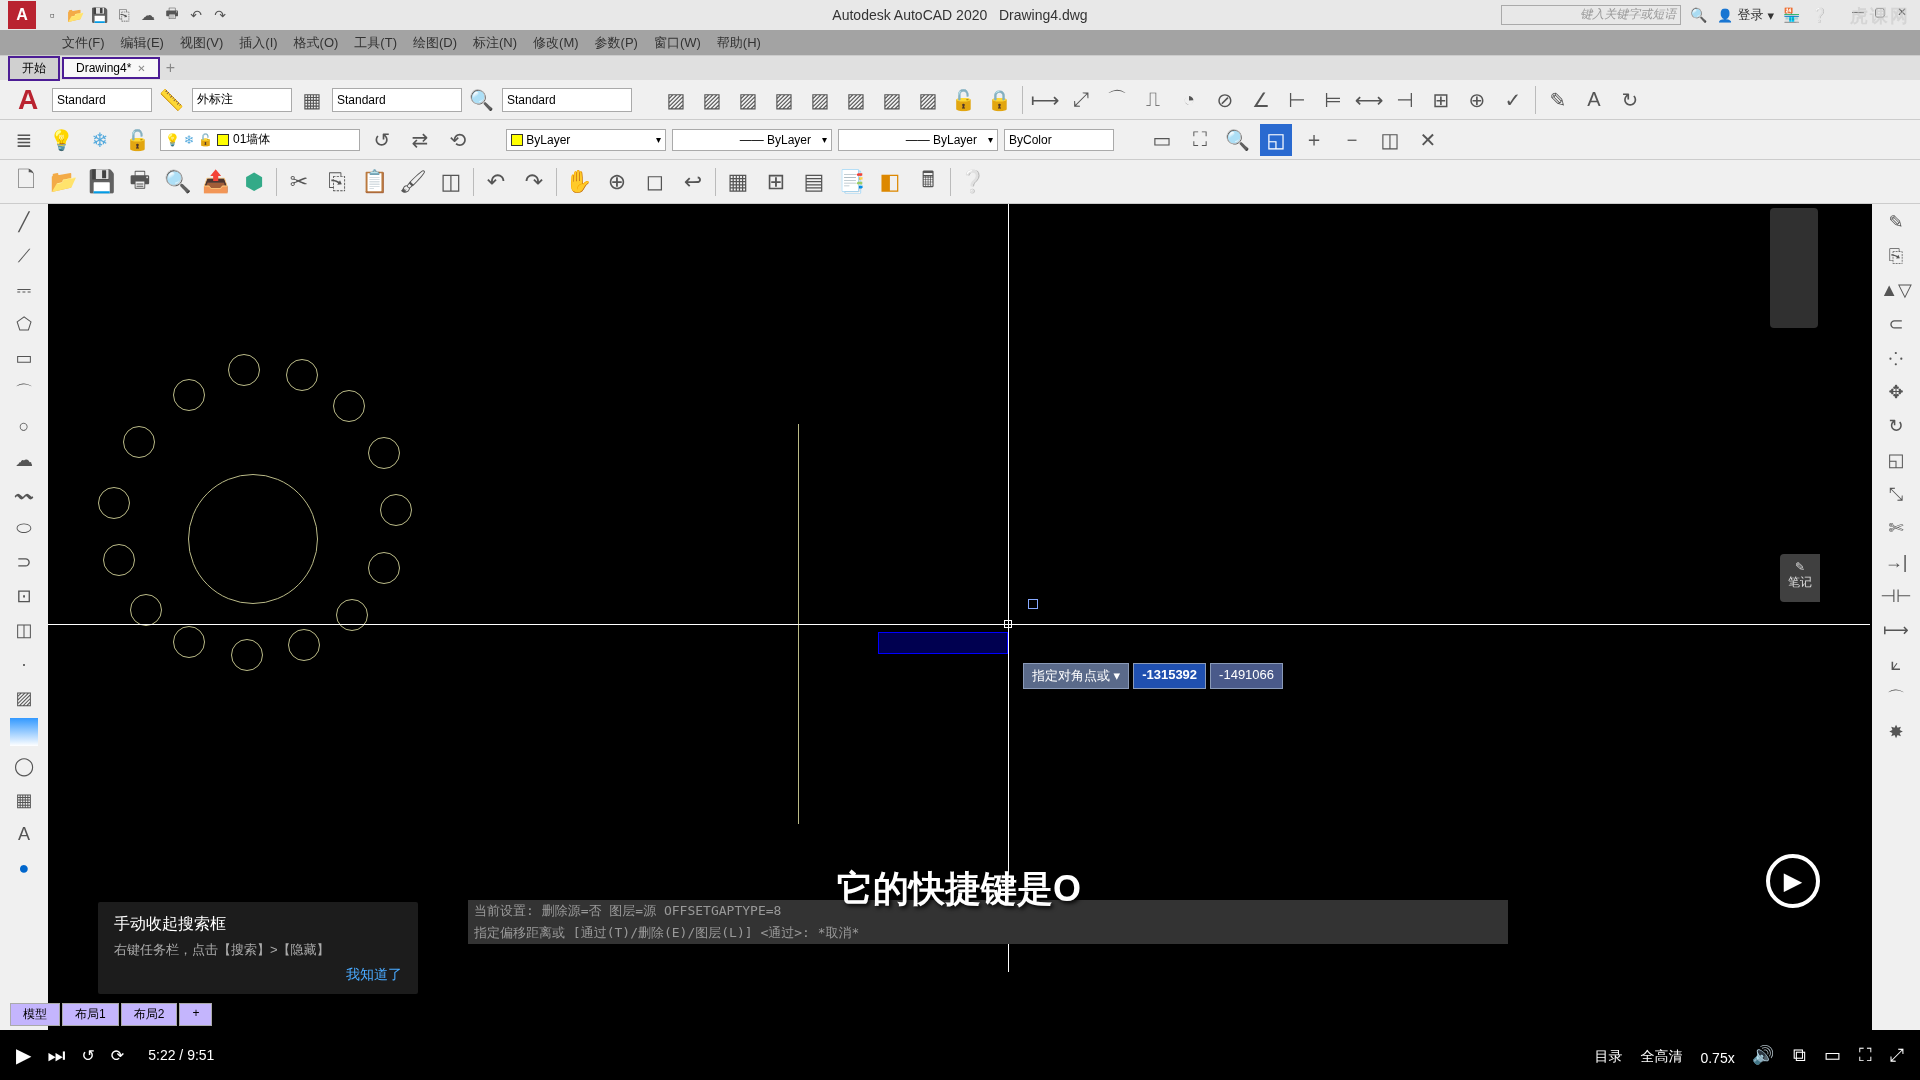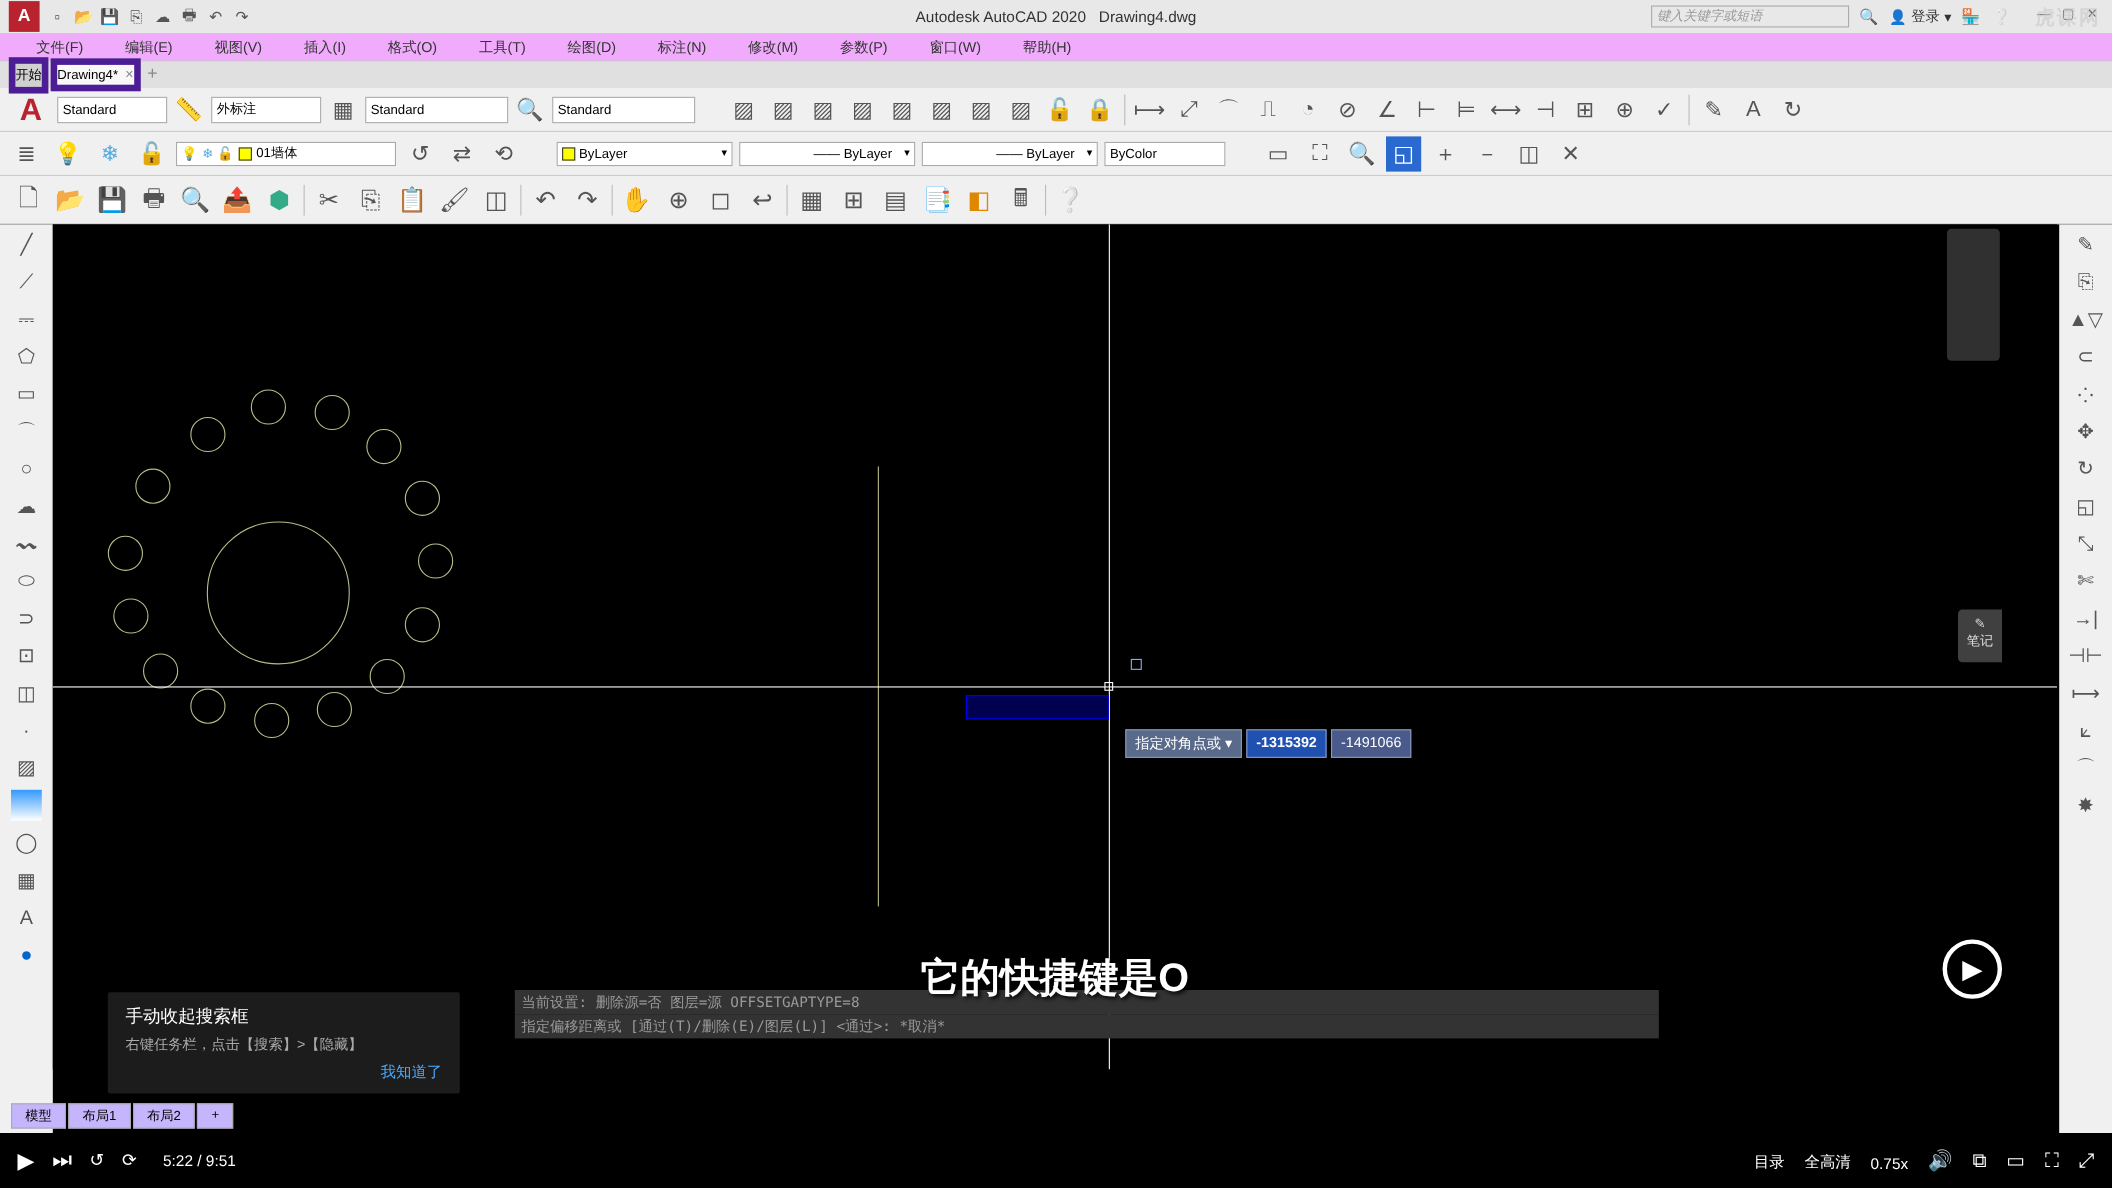--- a/index.html
+++ b/index.html
@@ -4,28 +4,28 @@
 <style>
 * { margin: 0; padding: 0; box-sizing: border-box; font-family: "Microsoft YaHei", Arial, sans-serif; }
 body { background: #000; width: 1920px; height: 1080px; overflow: hidden; position: relative; }
 .app-window { width: 1920px; height: 1030px; background: #f0f0f0; position: relative; }
 .titlebar { height: 30px; background: #e8e8e8; display: flex; align-items: center; padding: 0 8px; position: relative; }
 .app-icon { width: 28px; height: 28px; background: #b92330; display: flex; align-items: center; justify-content: center; color: #fff; font-weight: bold; font-size: 16px; margin-right: 6px; }
 .qat { display: flex; gap: 4px; align-items: center; }
 .qat-btn { width: 20px; height: 20px; display: flex; align-items: center; justify-content: center; font-size: 14px; color: #555; }
 .title-center { position: absolute; left: 50%; transform: translateX(-50%); font-size: 14px; color: #333; }
 .titlebar-right { margin-left: auto; display: flex; align-items: center; gap: 8px; }
-.search-box { width: 180px; height: 20px; border: 1px solid #aaa; font-size: 12px; padding: 0 4px; color: #999; font-style: italic; }
+.search-box { width: 180px; height: 20px; border: 1px solid #aaa; font-size: 12px; padding: 0 4px; color: #999; font-style: italic; text-align: right; }
 .login-btn { font-size: 13px; color: #333; display: flex; align-items: center; gap: 4px; }
 .win-controls { display: flex; gap: 2px; margin-left: 10px; }
 .win-btn { width: 20px; height: 20px; font-size: 12px; color: #555; text-align: center; }
-.menubar { height: 26px; background: #f0abfc; display: flex; align-items: center; padding: 0 33px; gap: 38px; border-bottom: 1px solid #ccc; }
+.menubar { height: 26px; background: #a3a3a3; display: flex; align-items: center; padding: 0 62px; gap: 16px; border-bottom: 1px solid #ccc; }
 .menu-item { font-size: 13px; color: #333; }
 .tabbar { height: 24px; background: #e0e0e0; display: flex; align-items: center; padding: 0 8px; }
-.doc-tab { padding: 2px 0; font-size: 12px; background: #f8f8f8; border: 6px solid #4c1d95; margin-right: 2px; display: flex; align-items: center; gap: 6px; }
+.doc-tab { padding: 2px 12px; font-size: 12px; background: #f8f8f8; border: 2px solid #4c1d95; margin-right: 2px; display: flex; align-items: center; gap: 6px; }
 .doc-tab.start { background: #d0d0d0; }
 .tab-close { font-size: 10px; color: #888; }
 .tab-plus { font-size: 16px; color: #888; margin-left: 4px; }
 .toolbar-row { height: 40px; background: #f0f0f0; display: flex; align-items: center; padding: 0 8px; gap: 4px; border-bottom: 1px solid #ccc; }
 .tb-icon { width: 32px; height: 32px; display: flex; align-items: center; justify-content: center; font-size: 20px; color: #555; }
 .tb-icon-lg { width: 40px; height: 36px; }
 .dropdown { height: 24px; border: 1px solid #aaa; background: #fff; font-size: 12px; padding: 0 4px; display: flex; align-items: center; }
 .dropdown-sm { width: 100px; }
 .dropdown-md { width: 130px; }
 .layer-row { height: 40px; background: #f0f0f0; display: flex; align-items: center; padding: 0 8px; gap: 6px; border-bottom: 1px solid #ccc; }

